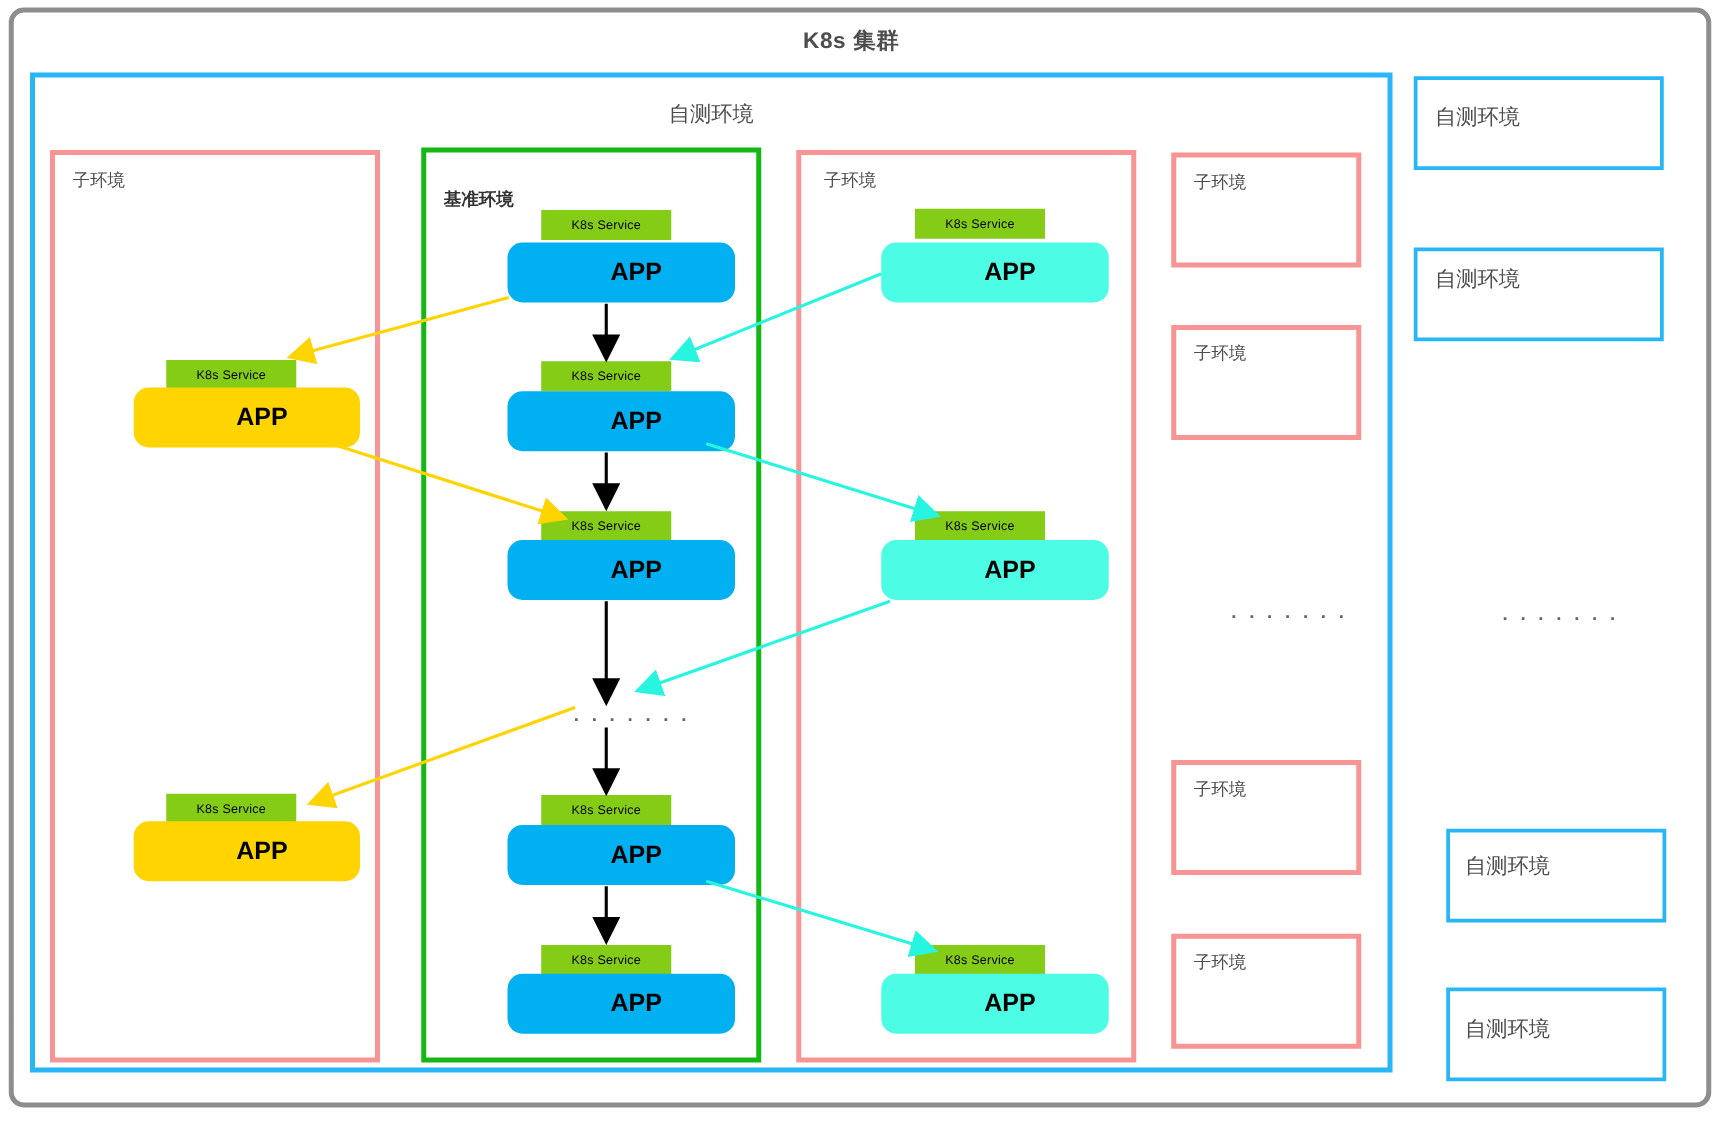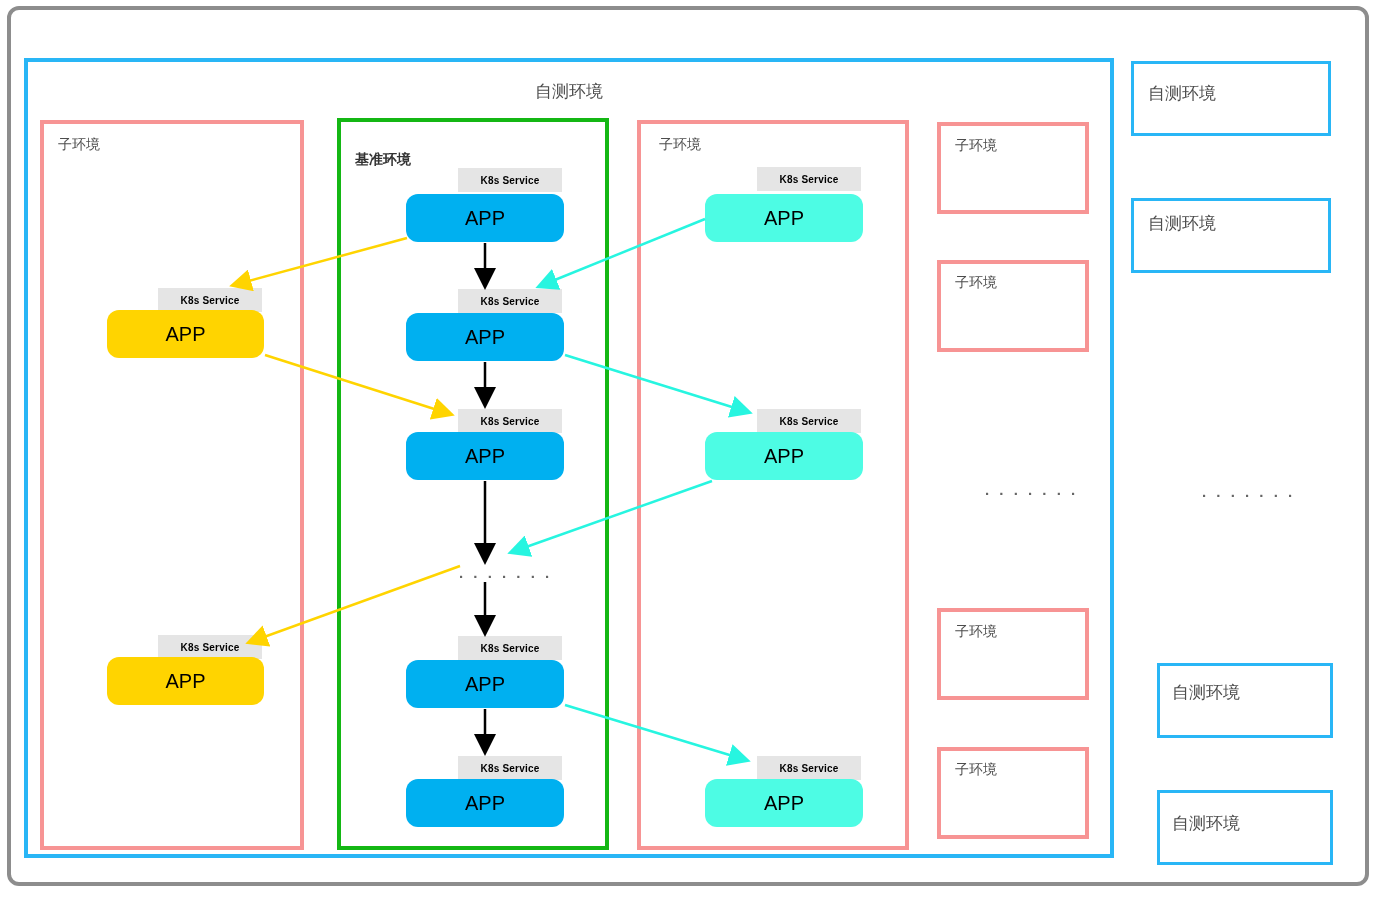--- a/index.html
+++ b/index.html
@@ -69,39 +69,39 @@
     font-size: 17px;
     color: #4d4d4d;
     white-space: nowrap;
   }
   
   .node {
     position: absolute;
   }
   .svc {
     position: absolute;
-    background: #e5e5e5;
+    background: #84cc16;
     color: #000000;
     font-size: 10px;
-    font-weight: bold;
+    font-weight: normal;
     display: flex;
     align-items: center;
     justify-content: center;
     letter-spacing: 0.2px;
-    margin-left: 25px;
   }
   .app {
     position: absolute;
     border-radius: 12px;
     display: flex;
     align-items: center;
     justify-content: center;
     font-size: 20px;
-    font-weight: normal;
+    font-weight: bold;
     color: #000000;
+    padding-left: 24px;
   }
   .app-blue   { background: #00b0f0; }
   .app-yellow { background: #ffd400; }
   .app-cyan   { background: #4dfce4; }
 
   .dots {
     position: absolute;
     font-size: 15px;
     font-weight: bold;
     color: #666666;
@@ -116,20 +116,21 @@
     height: 897px;
     pointer-events: none;
   }
 </style>
 </head>
 <body>
 
 <div id="canvas">
 
   <div id="cluster-frame" class="hd"></div>
+  <div id="cluster-title">K8s 集群</div>
 
   <div class="hd hd-blue" style="left:24px; top:58px; width:1090px; height:800px;"></div>
   <div class="center-label" style="left:24px; top:80px; width:1090px;">自测环境</div>
 
   <div class="hd hd-pink" style="left:40px; top:120px; width:264px; height:730px;"></div>
   <div class="env-label" style="left:58px; top:136px;">子环境</div>
 
   <div class="node">
     <div class="svc" style="left:133px; top:288px; width:104px; height:24px;">K8s Service</div>
     <div class="app app-yellow" style="left:107px; top:310px; width:157px; height:48px;">APP</div>

